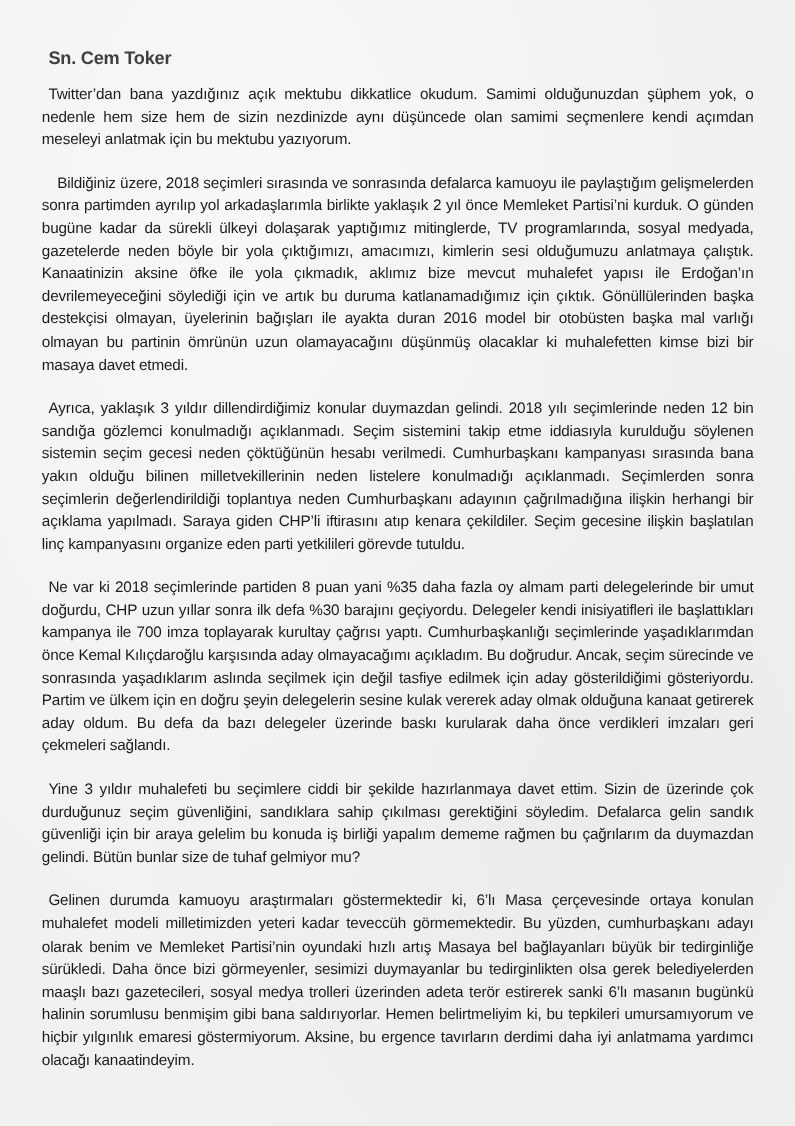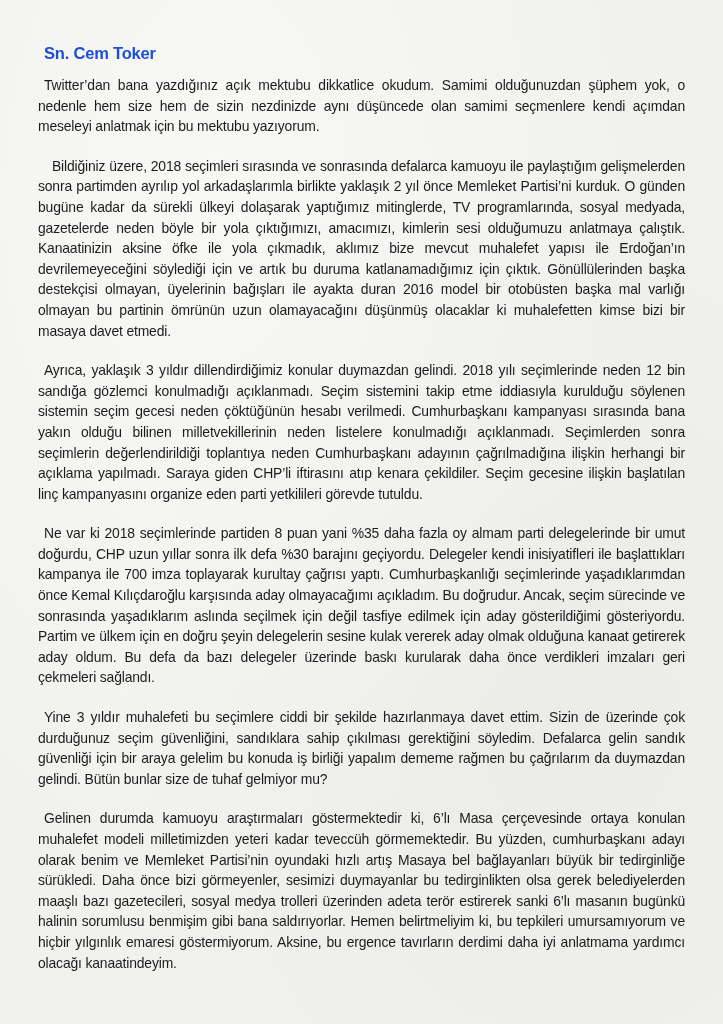--- a/index.html
+++ b/index.html
@@ -7,21 +7,21 @@
       width: 723px; height: 1024px; overflow: hidden;
       background: #f1f1ef;
       background-image: radial-gradient(ellipse at 30% 20%, rgba(255,255,255,0.5), rgba(0,0,0,0) 60%),
                         radial-gradient(ellipse at 80% 70%, rgba(0,0,0,0.025), rgba(0,0,0,0) 60%);
       font-family: "DejaVu Sans", sans-serif;
       color: #1c1c1c;
     }
     .page { position: relative; padding: 44px 38px 0 38px; box-sizing: border-box; width: 723px; }
     .title {
       font-family: "Liberation Sans", sans-serif;
-      font-weight: bold; font-size: 16.5px; margin: 0 0 12px 6px; color: #1d4ed8;
+      font-weight: bold; font-size: 16.5px; margin: 0 0 12px 6px; color: #404040;
       letter-spacing: -0.2px;
     }
     .para {
       font-family: "Liberation Sans", sans-serif;
       font-size: 13.9px; line-height: 20.6px; margin: 12px 0 19px 0;
       text-align: justify; text-indent: 6px; letter-spacing: -0.15px;
     }
     .para.indent2 { text-indent: 14px; }
   </style>
 </head>

